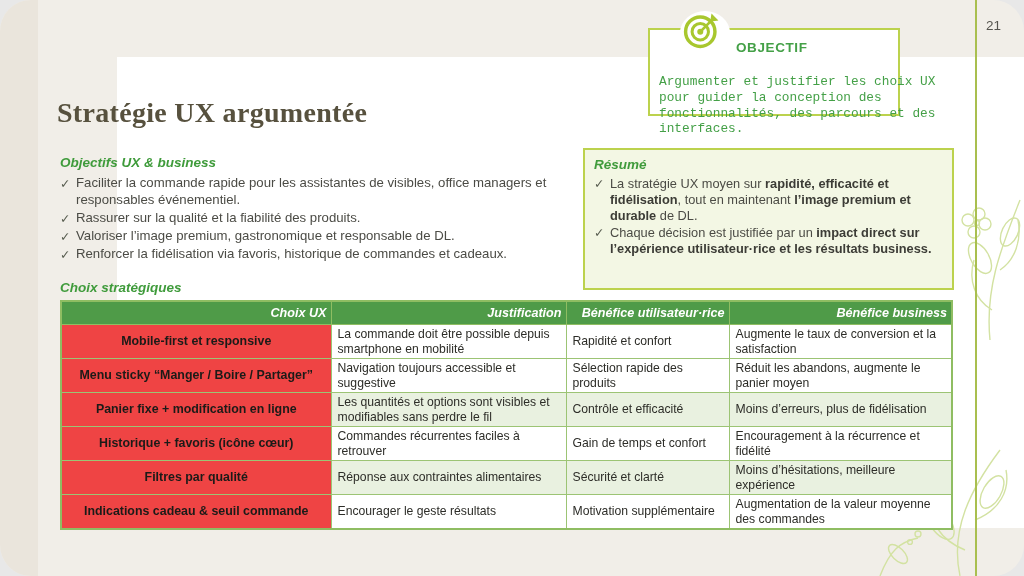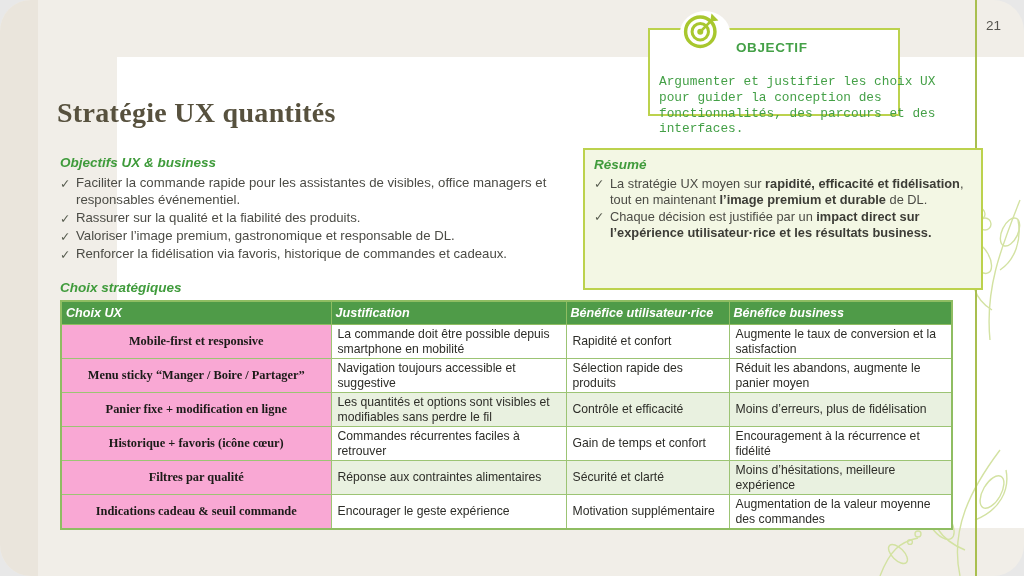--- a/index.html
+++ b/index.html
@@ -34,47 +34,47 @@
 
   
   .objectives{position:absolute;left:60px;top:155px;width:525px;}
   .objectives .section-heading{margin-bottom:5px;}
   .bullet{display:flex;align-items:flex-start;font-size:13.2px;color:#4b4b45;line-height:1.28;margin-bottom:1px;}
   .bullet .check{flex:0 0 16px;color:#565b4e;font-size:12.5px;padding-top:1px;}
   .bullet .btext{flex:1;}
 
   
   .resume-box{
-    position:absolute;left:583px;top:148px;width:400px;height:142px;
+    position:absolute;left:583px;top:148px;width:371px;height:142px;
     background:#f3f7e4;border:2px solid #bcd24d;box-sizing:border-box;
     padding:7px 9px 0 9px;
   }
   .resume-box .section-heading{margin-bottom:4px;}
   .resume-box .bullet{font-size:12.8px;line-height:1.25;}
   .resume-box .bullet b{color:#3c3c36;}
 
   
   .choix-heading{position:absolute;left:60px;top:280px;}
   table.strategy{
     position:absolute;left:60px;top:300px;width:891px;
     border-collapse:collapse;table-layout:fixed;
     border:2px solid #8fbd62;
   }
   table.strategy th{
     background:#4f9b48;color:#ffffff;font-style:italic;font-weight:bold;
     font-size:12.6px;padding:3px 4px;border:1px solid #8fbd62;height:16px;
-    text-align:left;
+    text-align:right;
   }
   table.strategy td{
     border:1px solid #9cc474;font-size:12.2px;color:#2d2d28;
     padding:2px 6px;line-height:1.18;background:#ffffff;height:29px;
     vertical-align:middle;overflow:hidden;
   }
   table.strategy td.c1{
-    background:#f9a8d4;font-weight:bold;text-align:center;color:#1b1b18;font-size:12.4px;font-family:Liberation Serif, serif;
+    background:#ef4444;font-weight:bold;text-align:center;color:#1b1b18;font-size:12.4px;
   }
   table.strategy tr.shaded td:not(.c1){background:#e9f1e0;}
 
   .floral{position:absolute;pointer-events:none;}
 </style>
 </head>
 <body>
 
 <div class="slide">
 
@@ -106,21 +106,21 @@
     <circle cx="93" cy="44" r="3.5"></circle>
     <path d="M40 146 C 50 120, 60 112, 78 108"></path>
     <ellipse cx="58" cy="124" rx="6" ry="12" transform="rotate(-45 58 124)"></ellipse>
     <circle cx="78" cy="104" r="3"></circle>
       <circle cx="70" cy="112" r="2.4"></circle>
   </svg>
 
   <div class="vline"></div>
   <div class="page-number">21</div>
 
-  <h1 class="title">Stratégie UX quantités</h1>
+  <h1 class="title">Stratégie UX argumentée</h1>
 
   <div class="objectif-box">
     <span class="obj-icon">
       <svg width="38" height="38" viewBox="0 0 44 44" fill="none">
         <circle cx="20" cy="24" r="17" stroke="#a8c72e" stroke-width="4"></circle>
         <circle cx="20" cy="24" r="9.5" stroke="#a8c72e" stroke-width="3.5"></circle>
         <circle cx="20" cy="24" r="3.5" fill="#a8c72e"></circle>
         <path d="M20 24 L36 8" stroke="#a8c72e" stroke-width="3"></path>
         <path d="M33 3 L41 11 L35 12 L32 9 Z" fill="#a8c72e"></path>
       </svg>
@@ -207,20 +207,20 @@
           <td>Encouragement à la récurrence et fidélité</td>
         </tr>
         <tr class="shaded">
           <td class="c1">Filtres par qualité</td>
           <td>Réponse aux contraintes alimentaires</td>
           <td>Sécurité et clarté</td>
           <td>Moins d’hésitations, meilleure expérience</td>
         </tr>
         <tr>
           <td class="c1">Indications cadeau &amp; seuil commande</td>
-          <td>Encourager le geste expérience</td>
+          <td>Encourager le geste résultats</td>
           <td>Motivation supplémentaire</td>
           <td>Augmentation de la valeur moyenne des commandes</td>
         </tr>
       </tbody>
   </table>
 
 </div>
 
 </body></html>

